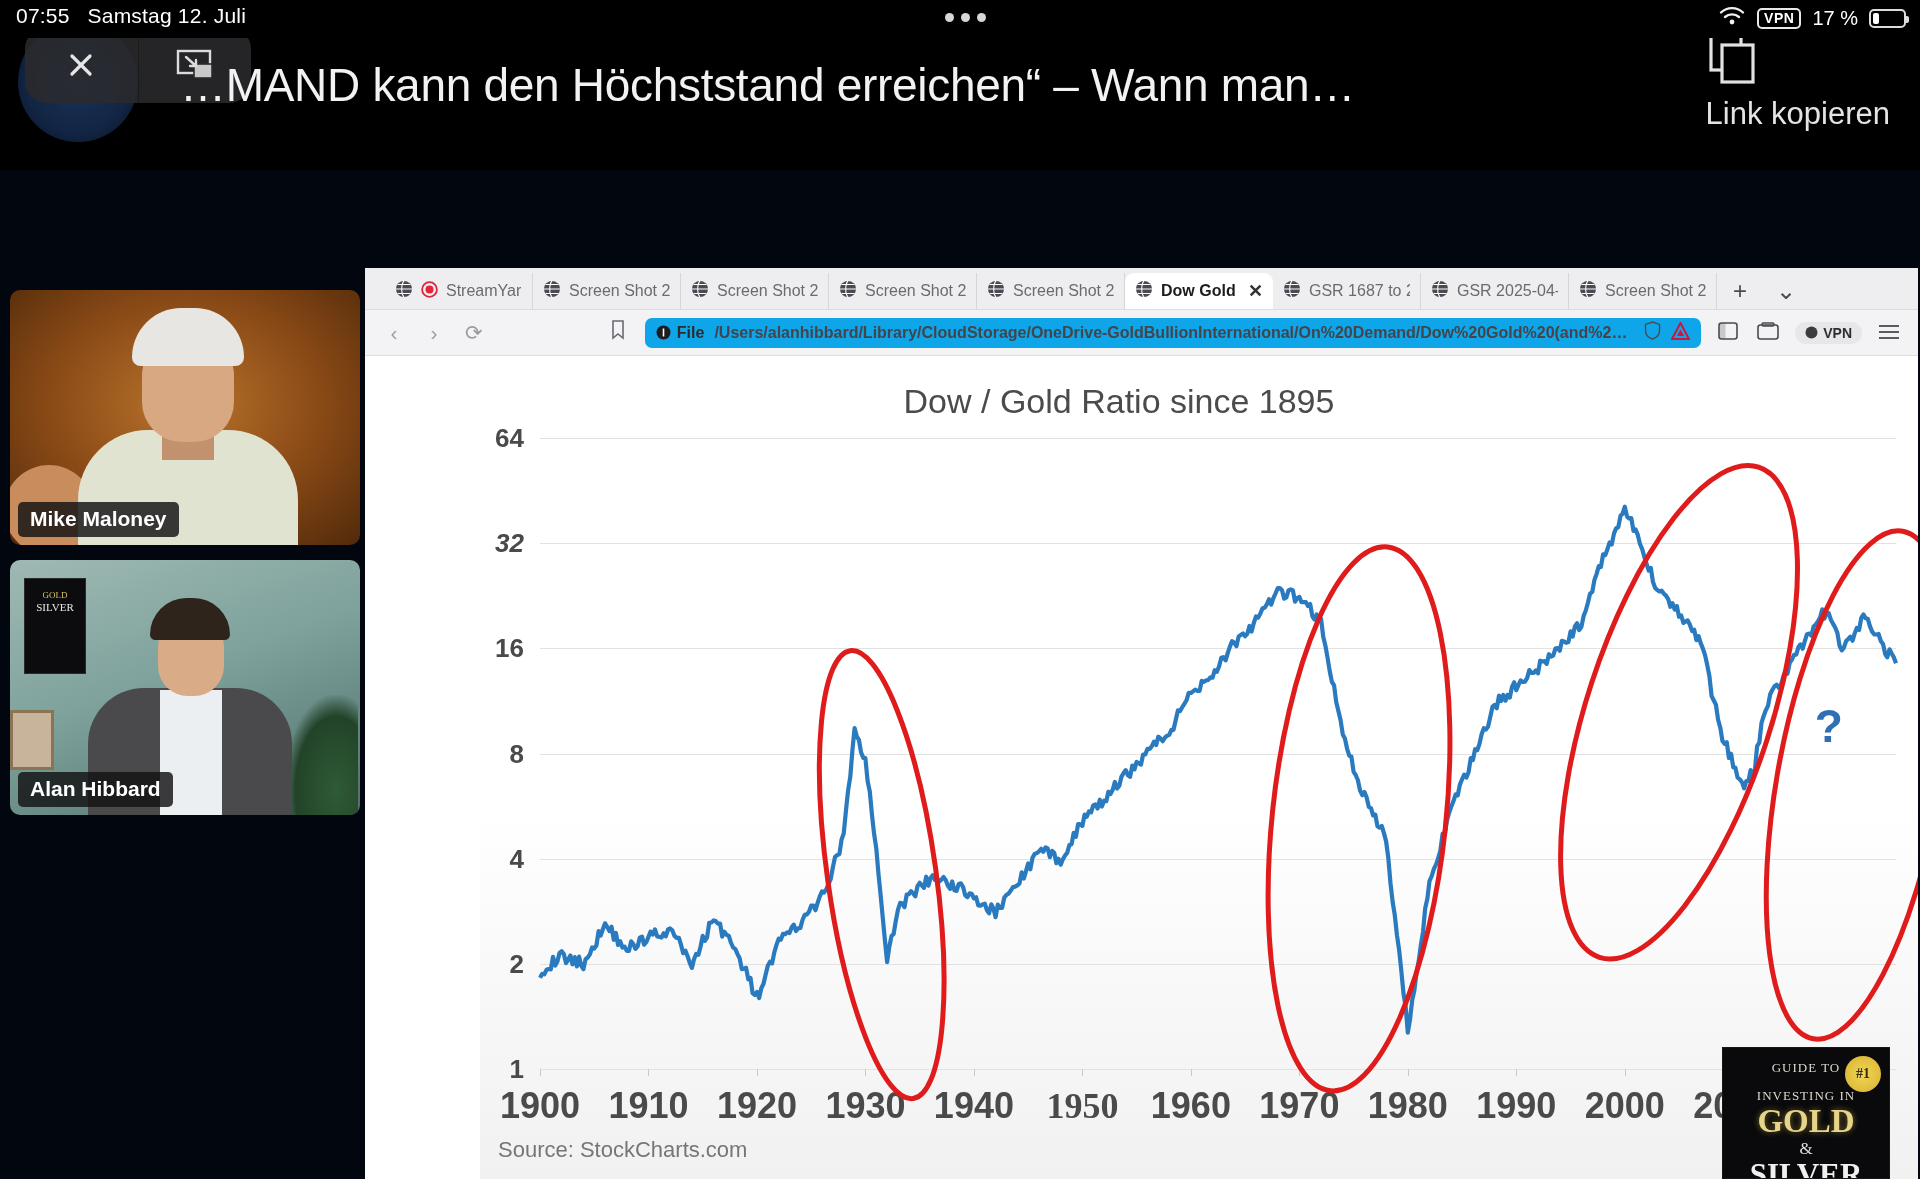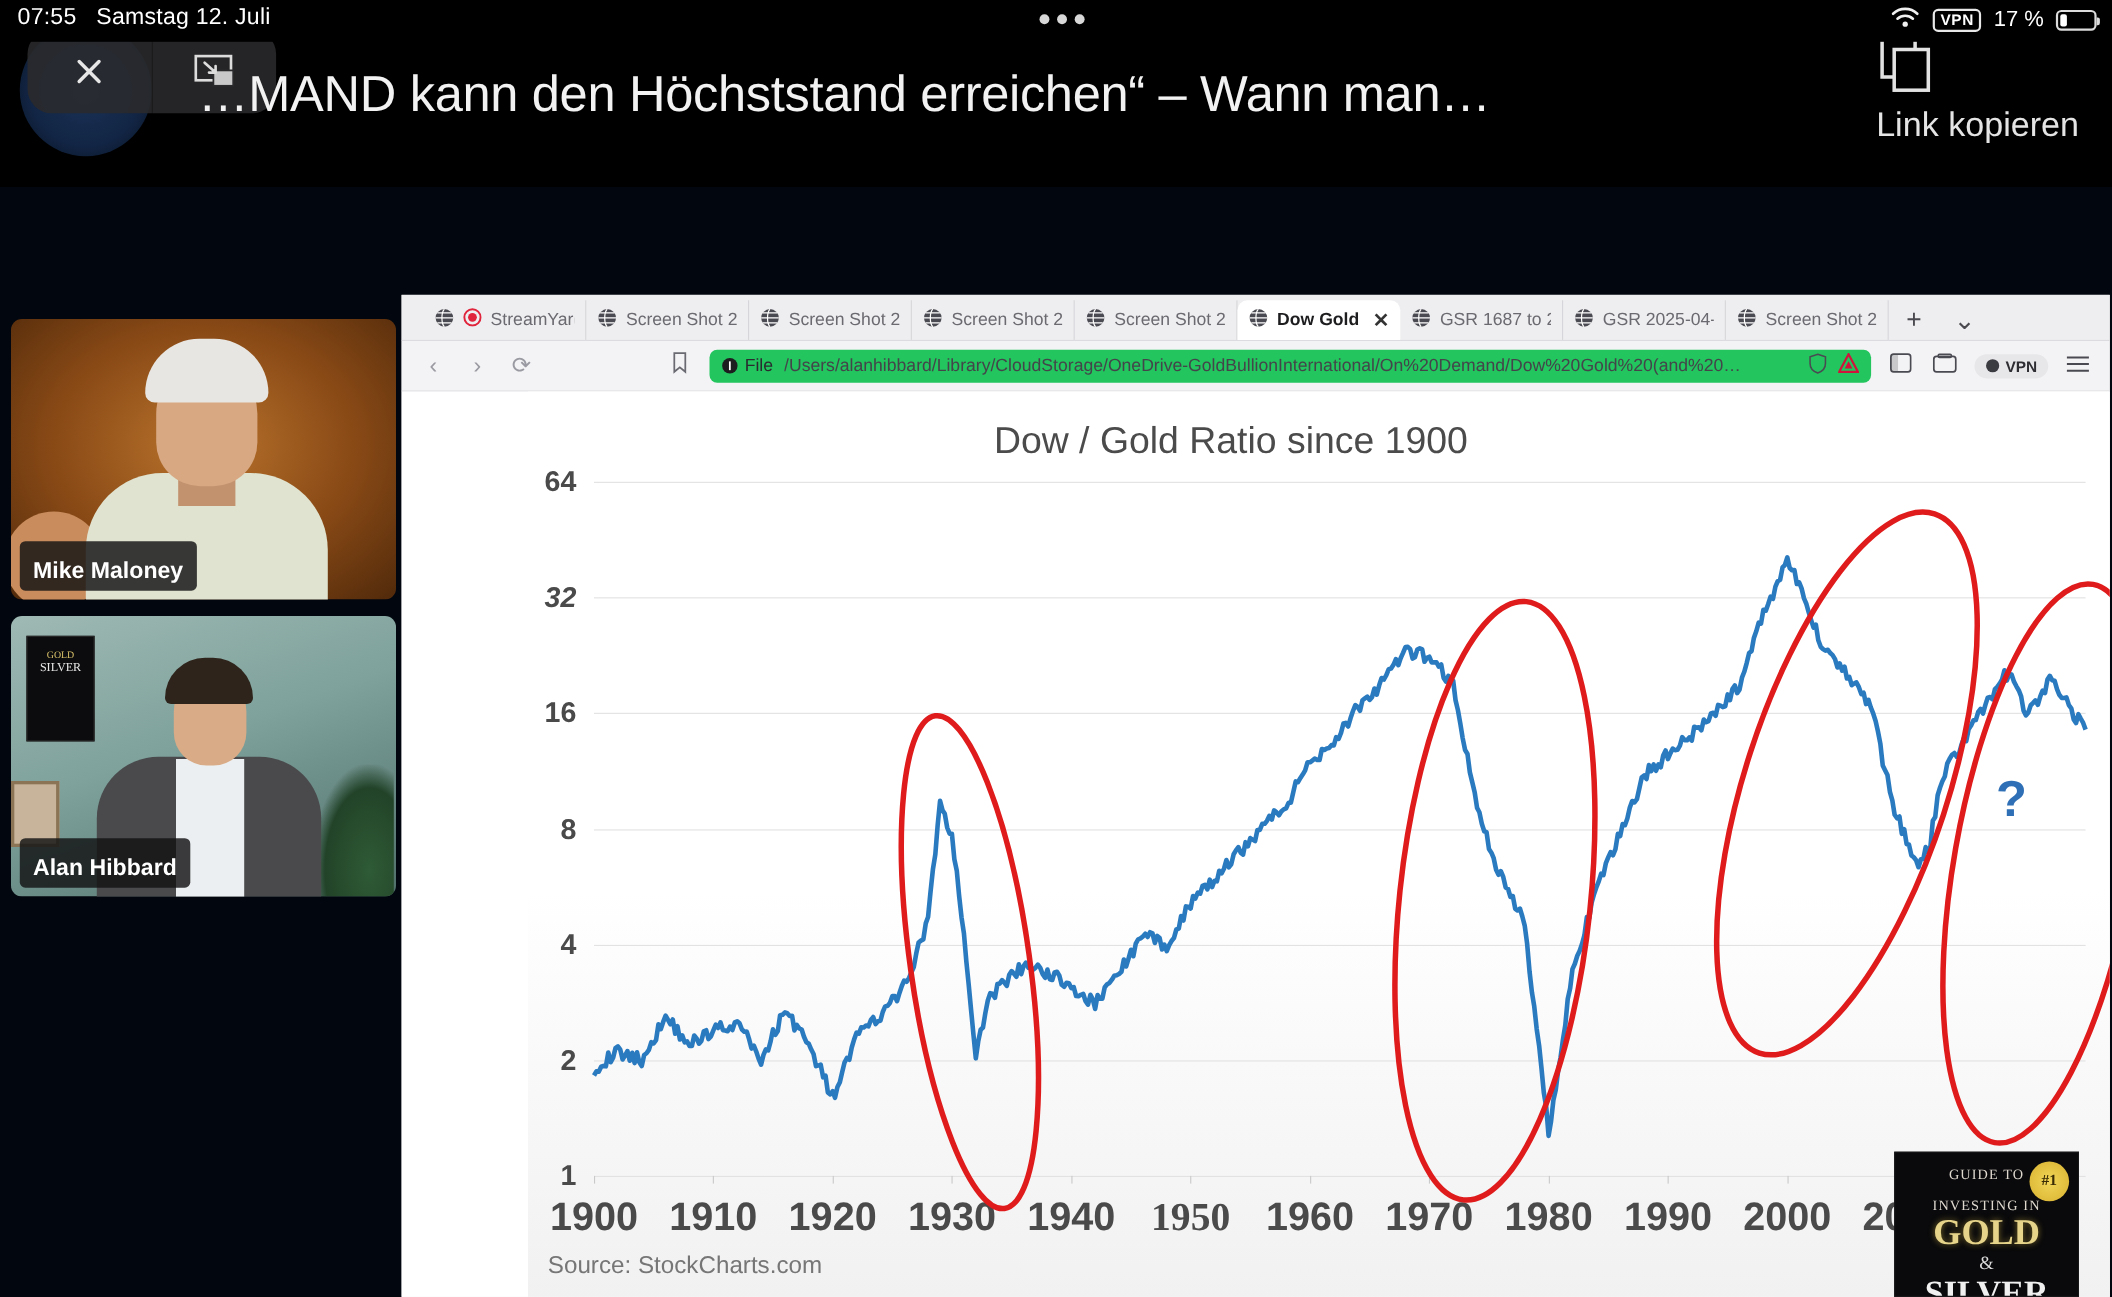--- a/index.html
+++ b/index.html
@@ -123,21 +123,21 @@
     font-family: "Liberation Serif", serif; line-height: 1.1; }
   #alan-book .t2 { color: #e8e8e8; font-size: 11px; text-align: center; font-family: "Liberation Serif", serif; }
   #alan-plant { position: absolute; right: 2px; bottom: 0; width: 74px; height: 120px;
     background: radial-gradient(ellipse at 70% 80%, #2f5b36 0%, #224328 55%, rgba(34,67,40,0) 72%); }
   #alan-frame { position: absolute; left: 0; top: 150px; width: 44px; height: 60px;
     background: #c8b49a; border: 3px solid #8b7456; }
 
   .name-tag {
     position: absolute; left: 8px; bottom: 8px;
     background: rgba(18,18,20,.82); color: #fff;
-    font-size: 21px; font-weight: bold; padding: 15px 12px 6px; border-radius: 5px;
+    font-size: 21px; font-weight: bold; padding: 5px 12px 6px; border-radius: 5px;
   }
 
   
   #browser {
     position: absolute; left: 365px; top: 268px; width: 1553px; height: 911px;
     background: #fff; overflow: hidden;
   }
   #tabstrip {
     height: 42px; background: #eeeef0; display: flex; align-items: flex-end;
     padding-left: 20px; border-bottom: 1px solid #dcdce0;
@@ -157,23 +157,23 @@
   .tabstrip-btn {
     width: 46px; height: 36px; display: flex; align-items: center; justify-content: center;
     font-size: 24px; color: #4a4a50; cursor: pointer;
   }
   #toolbar {
     height: 46px; background: #f3f3f5; display: flex; align-items: center;
     gap: 14px; padding: 0 16px; border-bottom: 1px solid #dedee2;
   }
   .nav-btn { width: 26px; text-align: center; color: #9a9aa2; font-size: 21px; cursor: pointer; }
   #urlbar {
-    flex: 1 1 auto; height: 30px; background: #22c55e; border-radius: 7px;
+    flex: 1 1 auto; height: 30px; background: #0ea5e9; border-radius: 7px;
     display: flex; align-items: center; gap: 10px; padding: 0 11px;
-    font-size: 16px; color: #3b3b40; overflow: hidden; cursor: text;
+    font-size: 16px; color: #3b3b40; overflow: hidden; cursor: text; font-weight: bold;
   }
   #urlbar .file-chip { display: flex; align-items: center; gap: 6px; color: #2b2b2f; }
   #url-text { flex: 1 1 auto; white-space: nowrap; overflow: hidden; text-overflow: ellipsis; color: #44444a; }
   .vpn-pill {
     display: flex; align-items: center; gap: 5px; background: #e7e7ea;
     border-radius: 14px; padding: 3px 10px; font-size: 14px; font-weight: bold; color: #2d2d32;
   }
 
   
   #chart-area {
@@ -385,21 +385,21 @@
             <line x1="1" y1="2" x2="21" y2="2"></line>
             <line x1="1" y1="8" x2="21" y2="8"></line>
             <line x1="1" y1="14" x2="21" y2="14"></line>
           </g>
         </svg>
     </span>
   </div>
 
   <div id="chart-area">
     <div id="chart-inner">
-      <div id="chart-title">Dow / Gold Ratio since 1900</div>
+      <div id="chart-title">Dow / Gold Ratio since 1895</div>
       <div id="plot">
           <div class="gridline" style="top: 631px;"></div>
           <div class="ylabel" style="top: 631px;">1</div>
           <div class="gridline" style="top: 525.833px;"></div>
           <div class="ylabel" style="top: 525.833px;">2</div>
           <div class="gridline" style="top: 420.667px;"></div>
           <div class="ylabel" style="top: 420.667px;">4</div>
           <div class="gridline" style="top: 315.5px;"></div>
           <div class="ylabel" style="top: 315.5px;">8</div>
           <div class="gridline" style="top: 210.333px;"></div>

